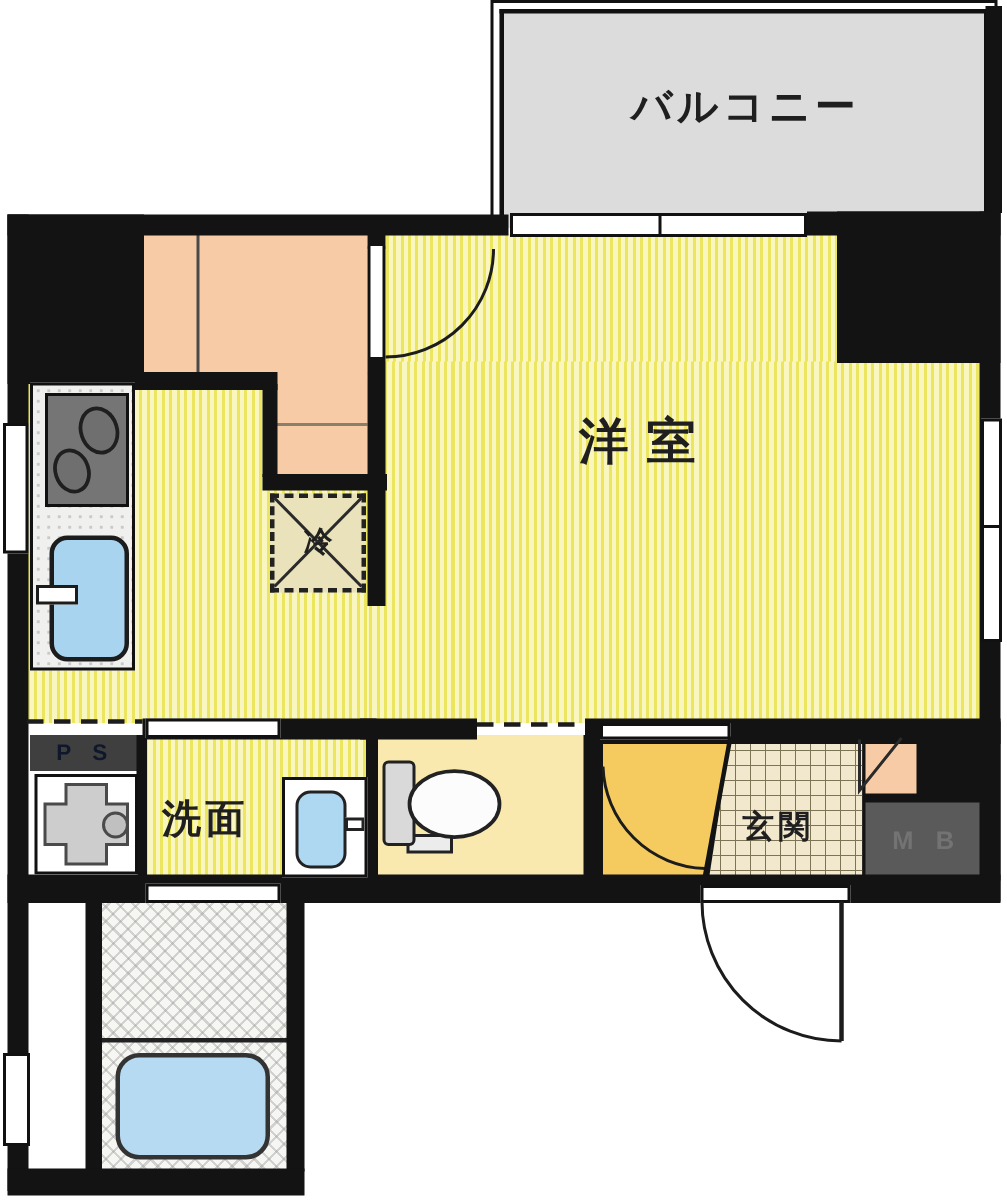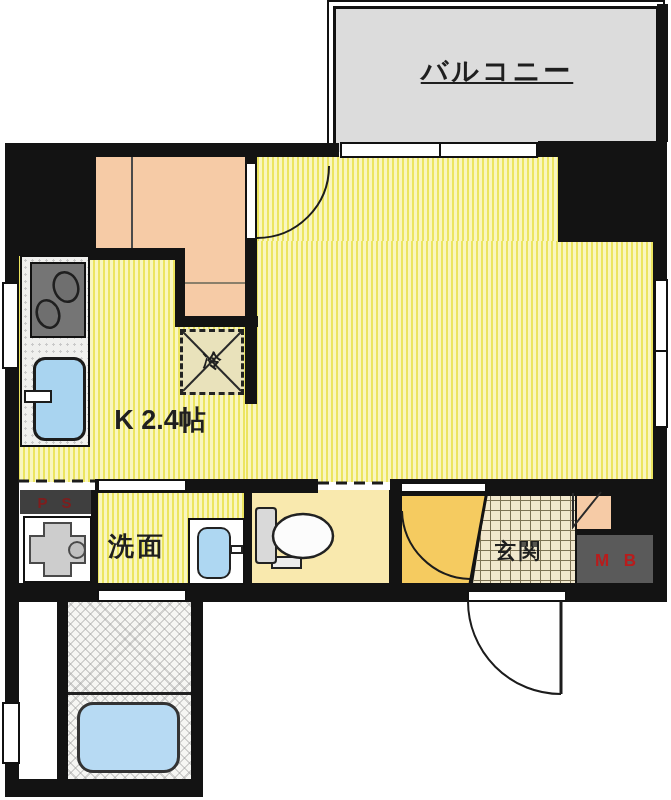--- a/index.html
+++ b/index.html
@@ -88,30 +88,30 @@
   #fridge{left:180px;top:329px;width:64px;height:66px;background:#e9e2bb;border:3px dashed #222;z-index:6;}
   #vanity{left:188px;top:518px;width:57px;height:67px;background:#fff;border:2px solid #111;z-index:6;}
   #basin{left:197px;top:527px;width:34px;height:52px;background:#aed7f2;border:2px solid #222;border-radius:10px;z-index:7;}
   #handle{left:230px;top:545px;width:13px;height:9px;background:#fff;border:2px solid #222;z-index:8;}
   #pan{left:23px;top:516px;width:69px;height:67px;background:#fff;border:2px solid #111;z-index:6;}
   #tank{left:255px;top:507px;width:22px;height:57px;background:#d9d9d9;border:2px solid #222;border-radius:4px;z-index:7;}
   #tbase{left:271px;top:556px;width:31px;height:13px;background:#ececec;border:2px solid #222;z-index:6;}
   #tub{left:77px;top:702px;width:103px;height:71px;background:#b7daf3;border:3px solid #333;border-radius:16px;z-index:6;}
 
   
-  #lab-balcony{left:497px;top:71px;font-size:27px;letter-spacing:3px;text-decoration:underline;}
+  #lab-balcony{left:497px;top:71px;font-size:27px;letter-spacing:3px;}
   #lab-wicl{left:190px;top:210px;font-size:29px;letter-spacing:1px;}
   #lab-room{left:431px;top:295px;font-size:33px;letter-spacing:12px;}
   #lab-size{left:431px;top:362px;font-size:33px;}
   #lab-k{left:160px;top:420px;font-size:27px;}
   #lab-rei{left:212px;top:361px;font-size:19px;}
-  #lab-ps{left:57px;top:502px;font-size:15px;letter-spacing:5px;color:#7f1d1d;}
+  #lab-ps{left:57px;top:502px;font-size:15px;letter-spacing:5px;color:#0f172a;}
   #lab-wash{left:137px;top:546px;font-size:26px;letter-spacing:3px;}
   #lab-genkan{left:519px;top:551px;font-size:21px;letter-spacing:3px;}
-  #lab-mb{left:618px;top:561px;font-size:17px;letter-spacing:5px;color:#b91c1c;}
+  #lab-mb{left:618px;top:561px;font-size:17px;letter-spacing:5px;color:#737373;}
   #lab-bath{left:127px;top:652px;font-size:26px;letter-spacing:8px;}
 </style>
 </head>
 <body>
 
 <div id="plan">
 
   <div class="abs" id="bal-out"></div>
   <div class="abs" id="bal-in"></div>
 
@@ -205,20 +205,20 @@
       <ellipse cx="66" cy="287" rx="12" ry="15" transform="rotate(-18 66 287)"></ellipse>
       <ellipse cx="48" cy="314" rx="11" ry="14" transform="rotate(-18 48 314)"></ellipse>
     </g>
     <g>
       <path d="M44,523 L71,523 L71,536 L85,536 L85,563 L71,563 L71,576 L44,576 L44,563 L30,563 L30,536 L44,536 Z" fill="#cdcdcd" stroke="#4a4a4a" stroke-width="2"></path>
       <circle cx="77" cy="550" r="8" fill="#c0c0c0" stroke="#4a4a4a" stroke-width="2"></circle>
     </g>
   </svg>
 
   <div class="lbl" id="lab-balcony">バルコニー</div>
-  <div class="lbl" id="lab-k">K 2.4帖</div>
+  <div class="lbl" id="lab-room">洋室</div>
   <div class="lbl" id="lab-rei">冷</div>
   <div class="lbl" id="lab-ps">P S</div>
   <div class="lbl" id="lab-wash">洗面</div>
   <div class="lbl" id="lab-genkan">玄関</div>
   <div class="lbl" id="lab-mb">M B</div>
 
 </div>
 
 </body></html>

